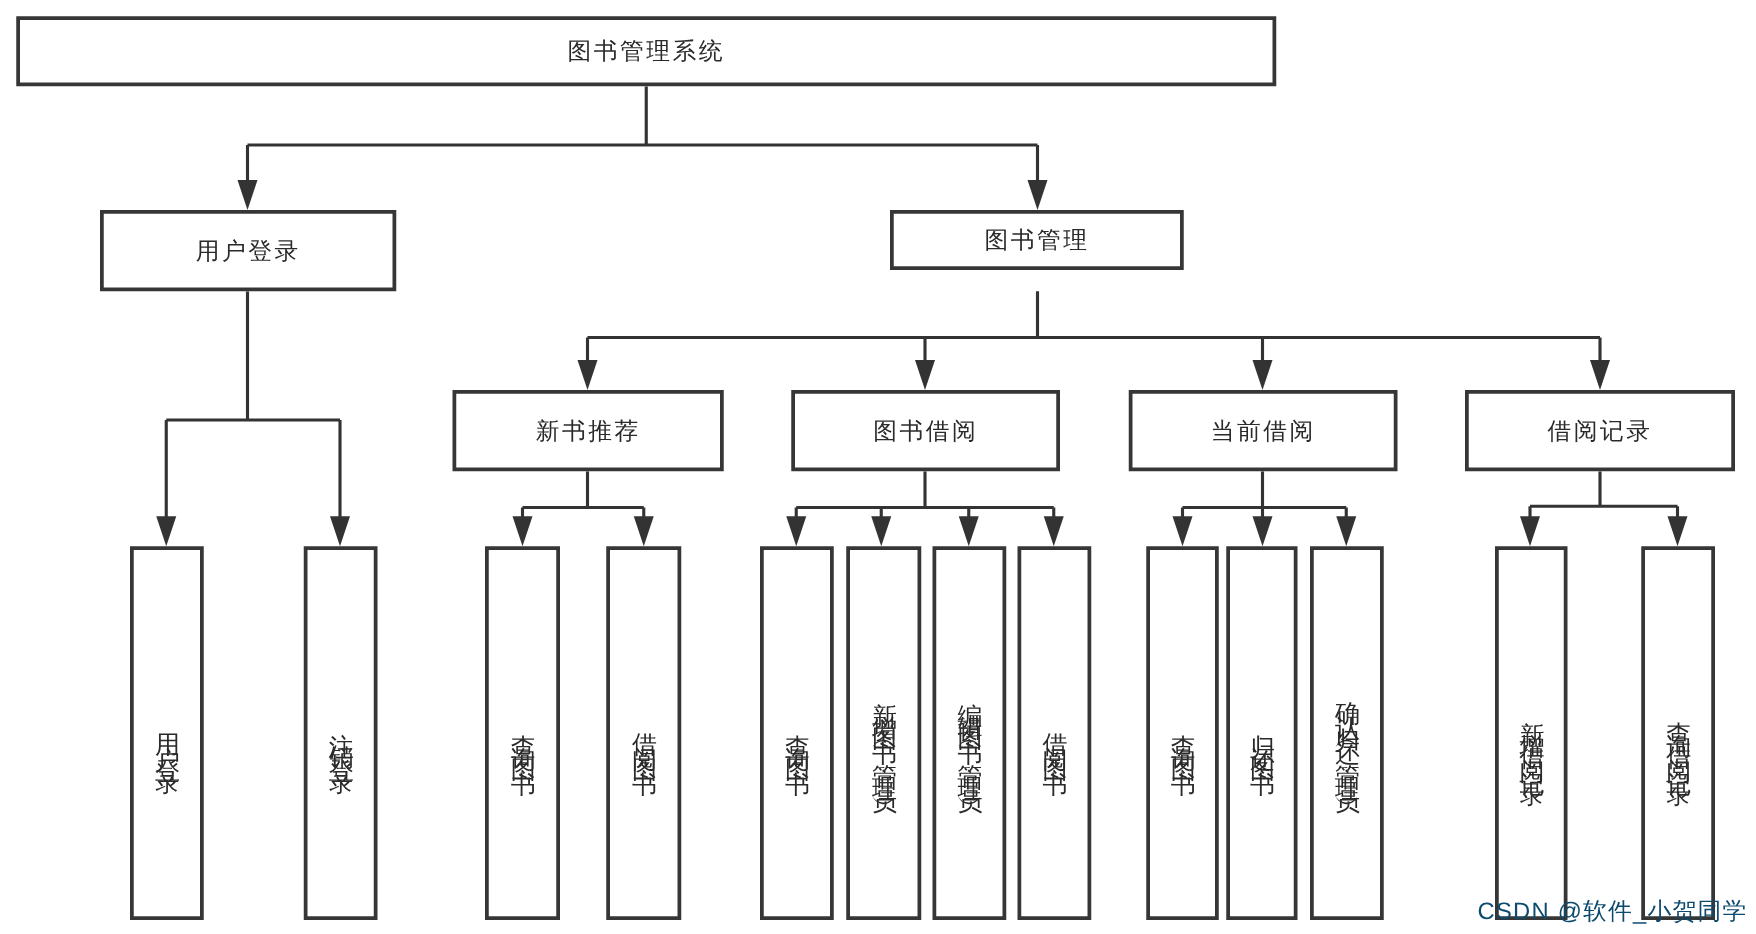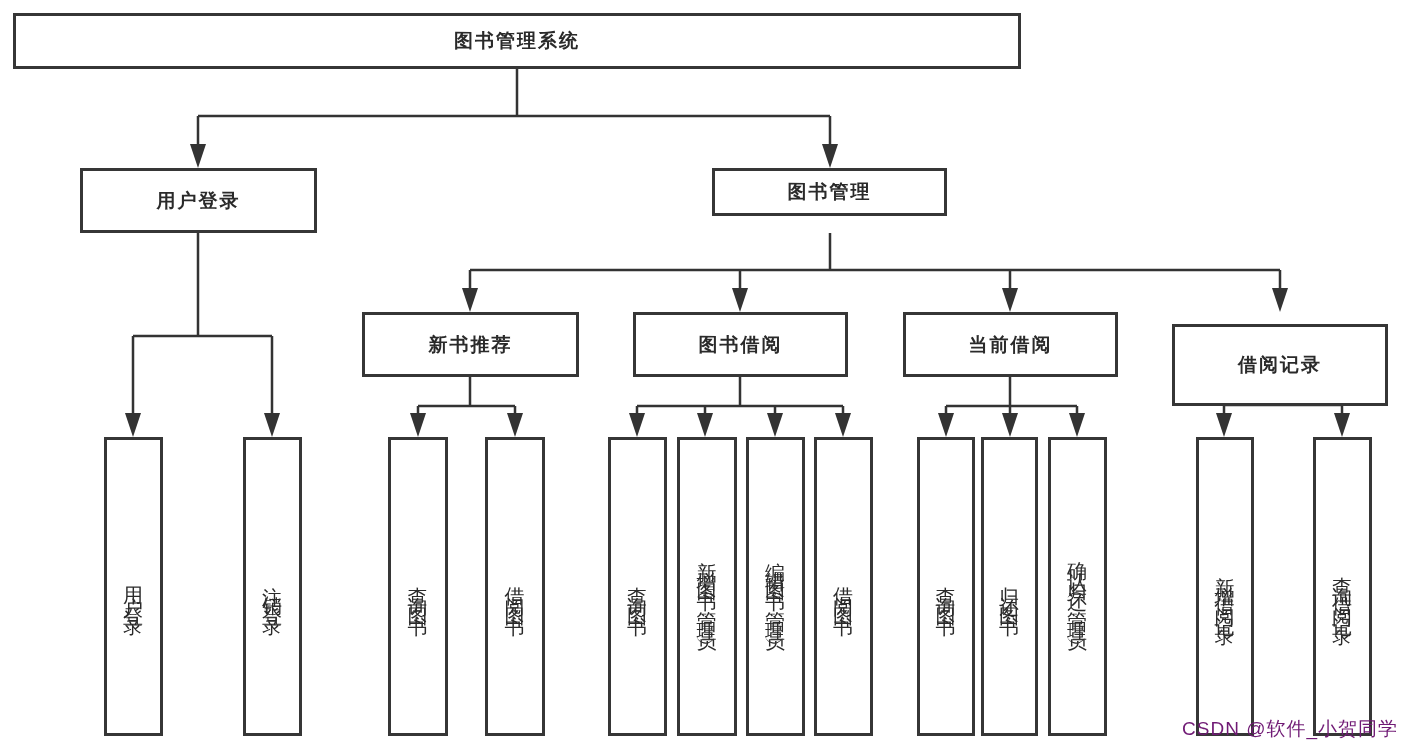--- a/index.html
+++ b/index.html
@@ -30,36 +30,35 @@
     display: flex;
     align-items: center;
     justify-content: center;
     z-index: 2;
   }
   .node.h span {
     font-size: 19px;
     letter-spacing: 2px;
     color: #2a2a2a;
     white-space: nowrap;
-    font-weight: bold;
   }
   .node.v span {
     writing-mode: vertical-rl;
     font-size: 20px;
     letter-spacing: 10px;
     line-height: 1;
     color: #2a2a2a;
     padding-top: 8px;
   }
   .watermark {
     position: absolute;
     right: 7px;
     bottom: 5px;
     font-size: 19px;
-    color: #701a75;
+    color: #0c4a6e;
     z-index: 3;
     white-space: nowrap;
     letter-spacing: 1px;
   }
 </style>
 </head>
 <body>
 
 <div class="canvas">
 
@@ -123,21 +122,21 @@
 
   <div class="node h" style="left:362px;top:312px;width:217px;height:65px">
     <span>新书推荐</span>
   </div>
   <div class="node h" style="left:903px;top:312px;width:215px;height:65px">
     <span>当前借阅</span>
   </div>
   <div class="node h" style="left:633px;top:312px;width:215px;height:65px">
     <span>图书借阅</span>
   </div>
-  <div class="node h" style="left:1172px;top:324px;width:216px;height:82px">
+  <div class="node h" style="left:1172px;top:312px;width:216px;height:65px">
     <span>借阅记录</span>
   </div>
 
   <div class="node v" style="left:104px;top:437px;width:59px;height:299px">
     <span>用户登录</span>
   </div>
   <div class="node v" style="left:243px;top:437px;width:59px;height:299px">
     <span>注销登录</span>
   </div>
 

